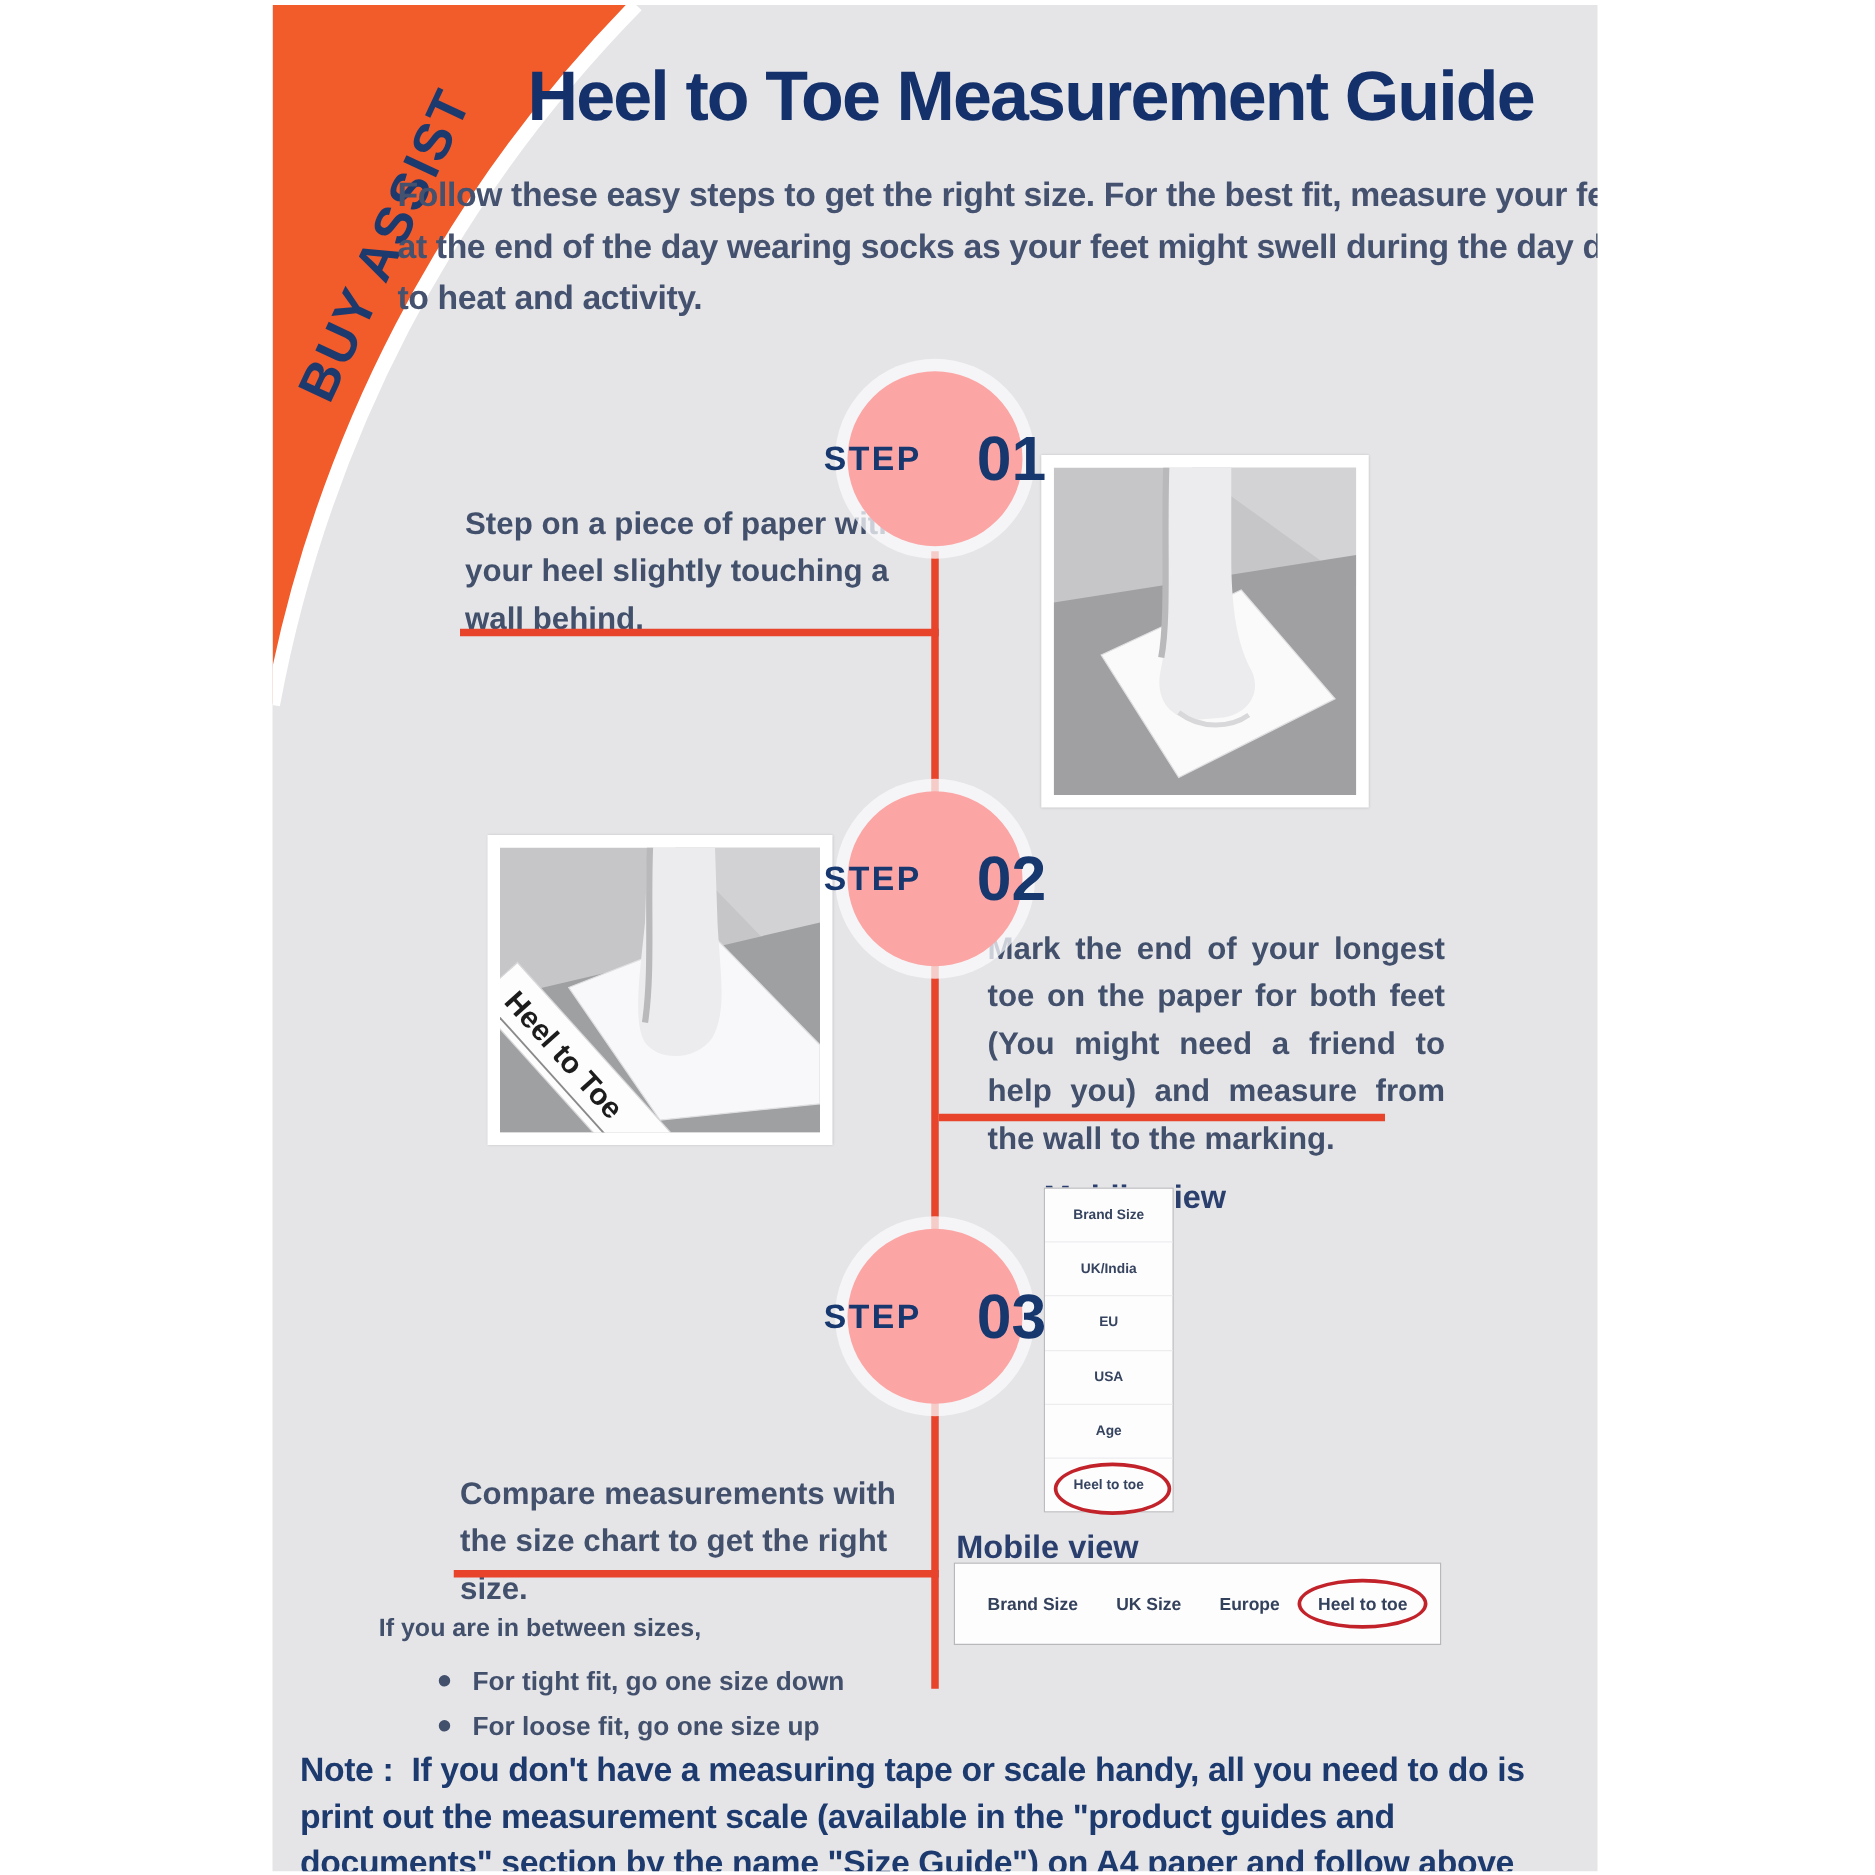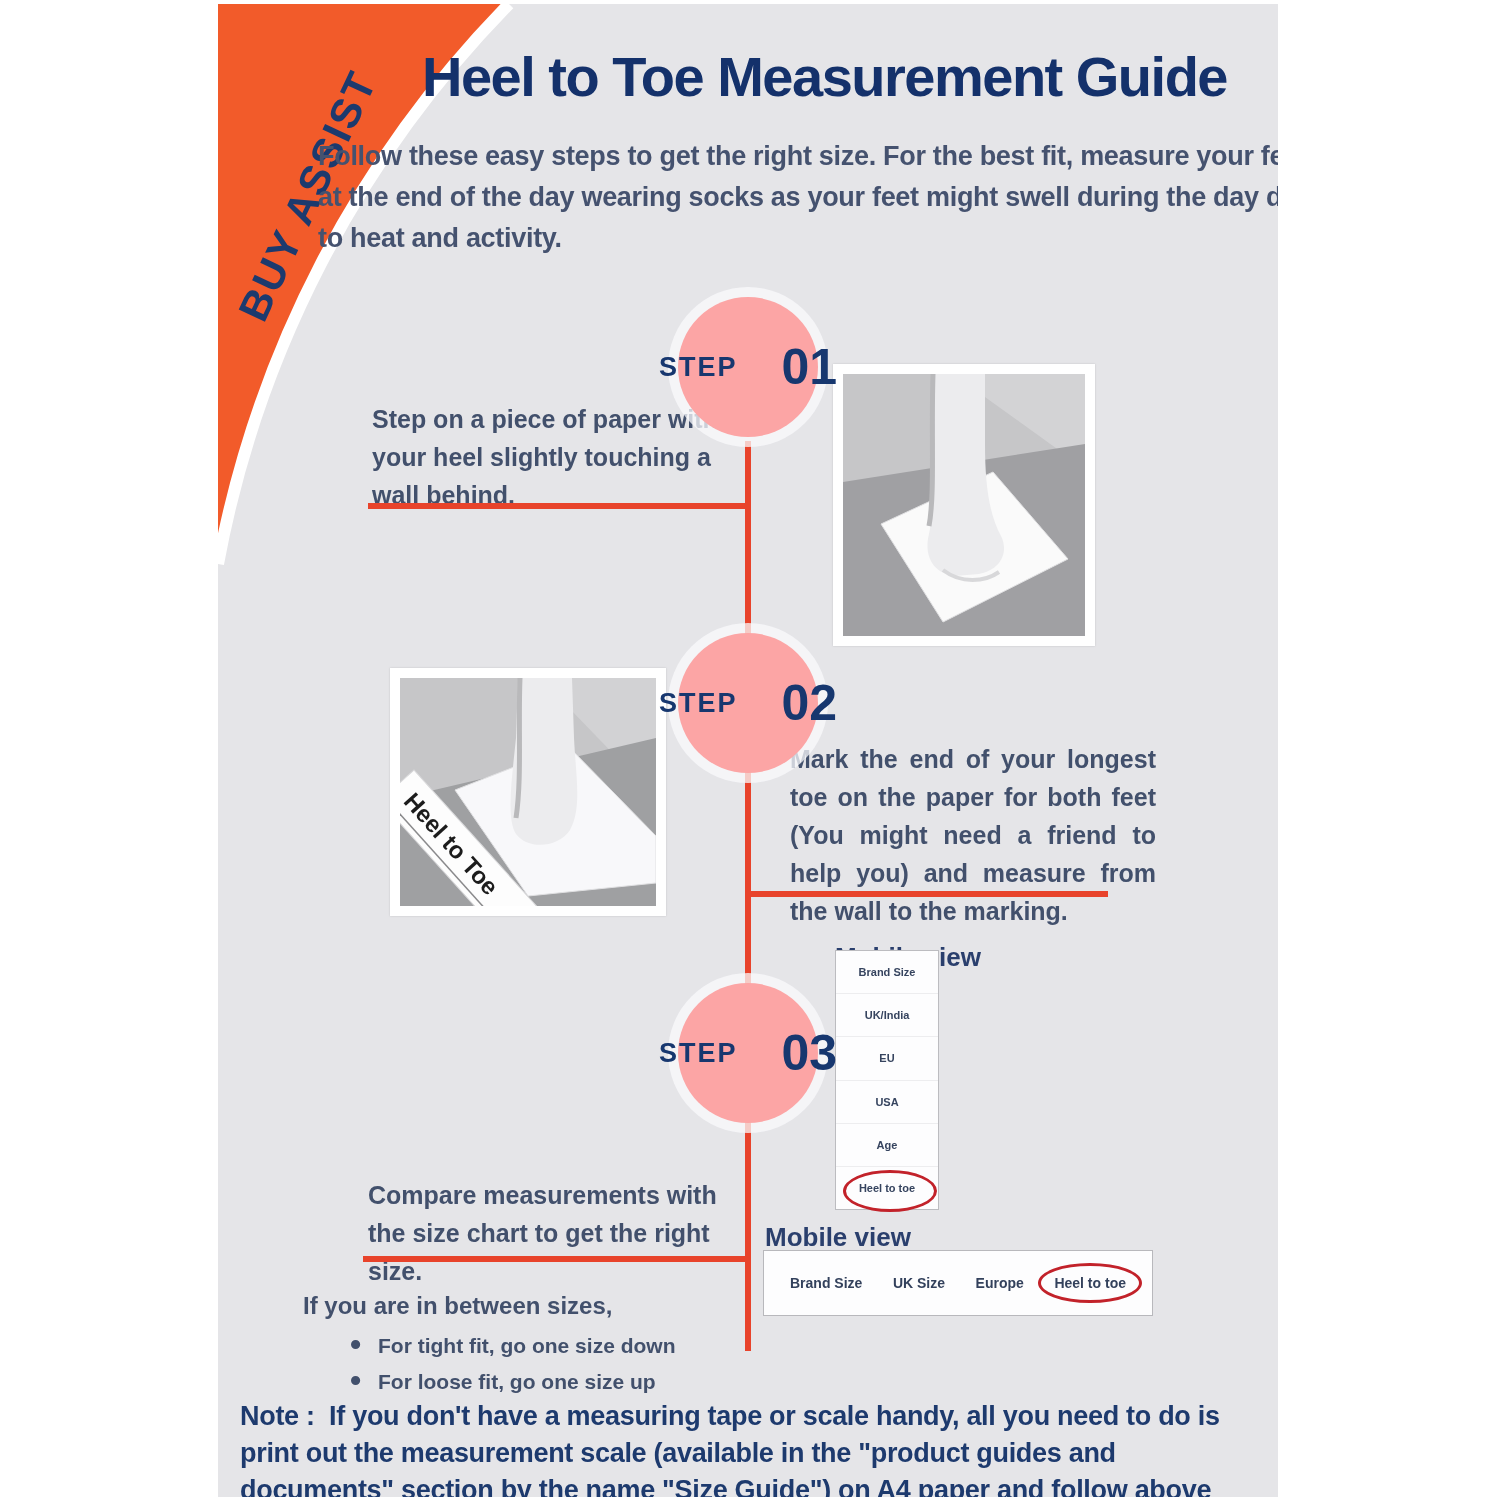--- a/index.html
+++ b/index.html
@@ -28,21 +28,21 @@
   .mobile-card .row{flex:1;display:flex;align-items:center;justify-content:center;
                     font-size:11px;font-weight:700;color:#36445f;border-bottom:1px solid #ededef;position:relative;}
   .mobile-card .row:last-child{border-bottom:none;}
   .desktop-card{position:absolute;left:545px;top:1246px;width:390px;height:66px;background:#fdfdfe;
                 border:1px solid #b8b8bc;display:flex;align-items:center;justify-content:space-between;
                 padding:0 26px;box-sizing:border-box;z-index:2;}
   .desktop-card .cell{font-size:14px;font-weight:800;color:#33415c;position:relative;}
   .ellipse{position:absolute;border:3px solid #c2222a;border-radius:50%;pointer-events:none;}
   .mob-ellipse{left:50%;top:50%;width:88px;height:36px;margin-left:-44px;margin-top:-18px;}
   .desk-ellipse{left:-16px;top:-12px;right:-16px;bottom:-12px;}
-  .between-heading{position:absolute;left:85px;top:1288px;font-size:24px;font-weight:700;color:#42506c;}
+  .between-heading{position:absolute;left:85px;top:1288px;font-size:20px;font-weight:700;color:#42506c;}
   .between-list{position:absolute;left:128px;top:1324px;margin:0;padding:0;list-style:none;}
   .between-list li{font-size:21px;font-weight:700;color:#42506c;line-height:36px;padding-left:32px;position:relative;}
   .between-list li::before{content:"\2022";position:absolute;left:4px;top:-2px;font-size:32px;color:#42506c;}
   .note{position:absolute;left:22px;top:1394px;width:1030px;font-size:27px;font-weight:800;
         color:#1d3a6e;line-height:37px;letter-spacing:-0.3px;}
 </style>
 </head>
 <body>
 
 <div class="page">

